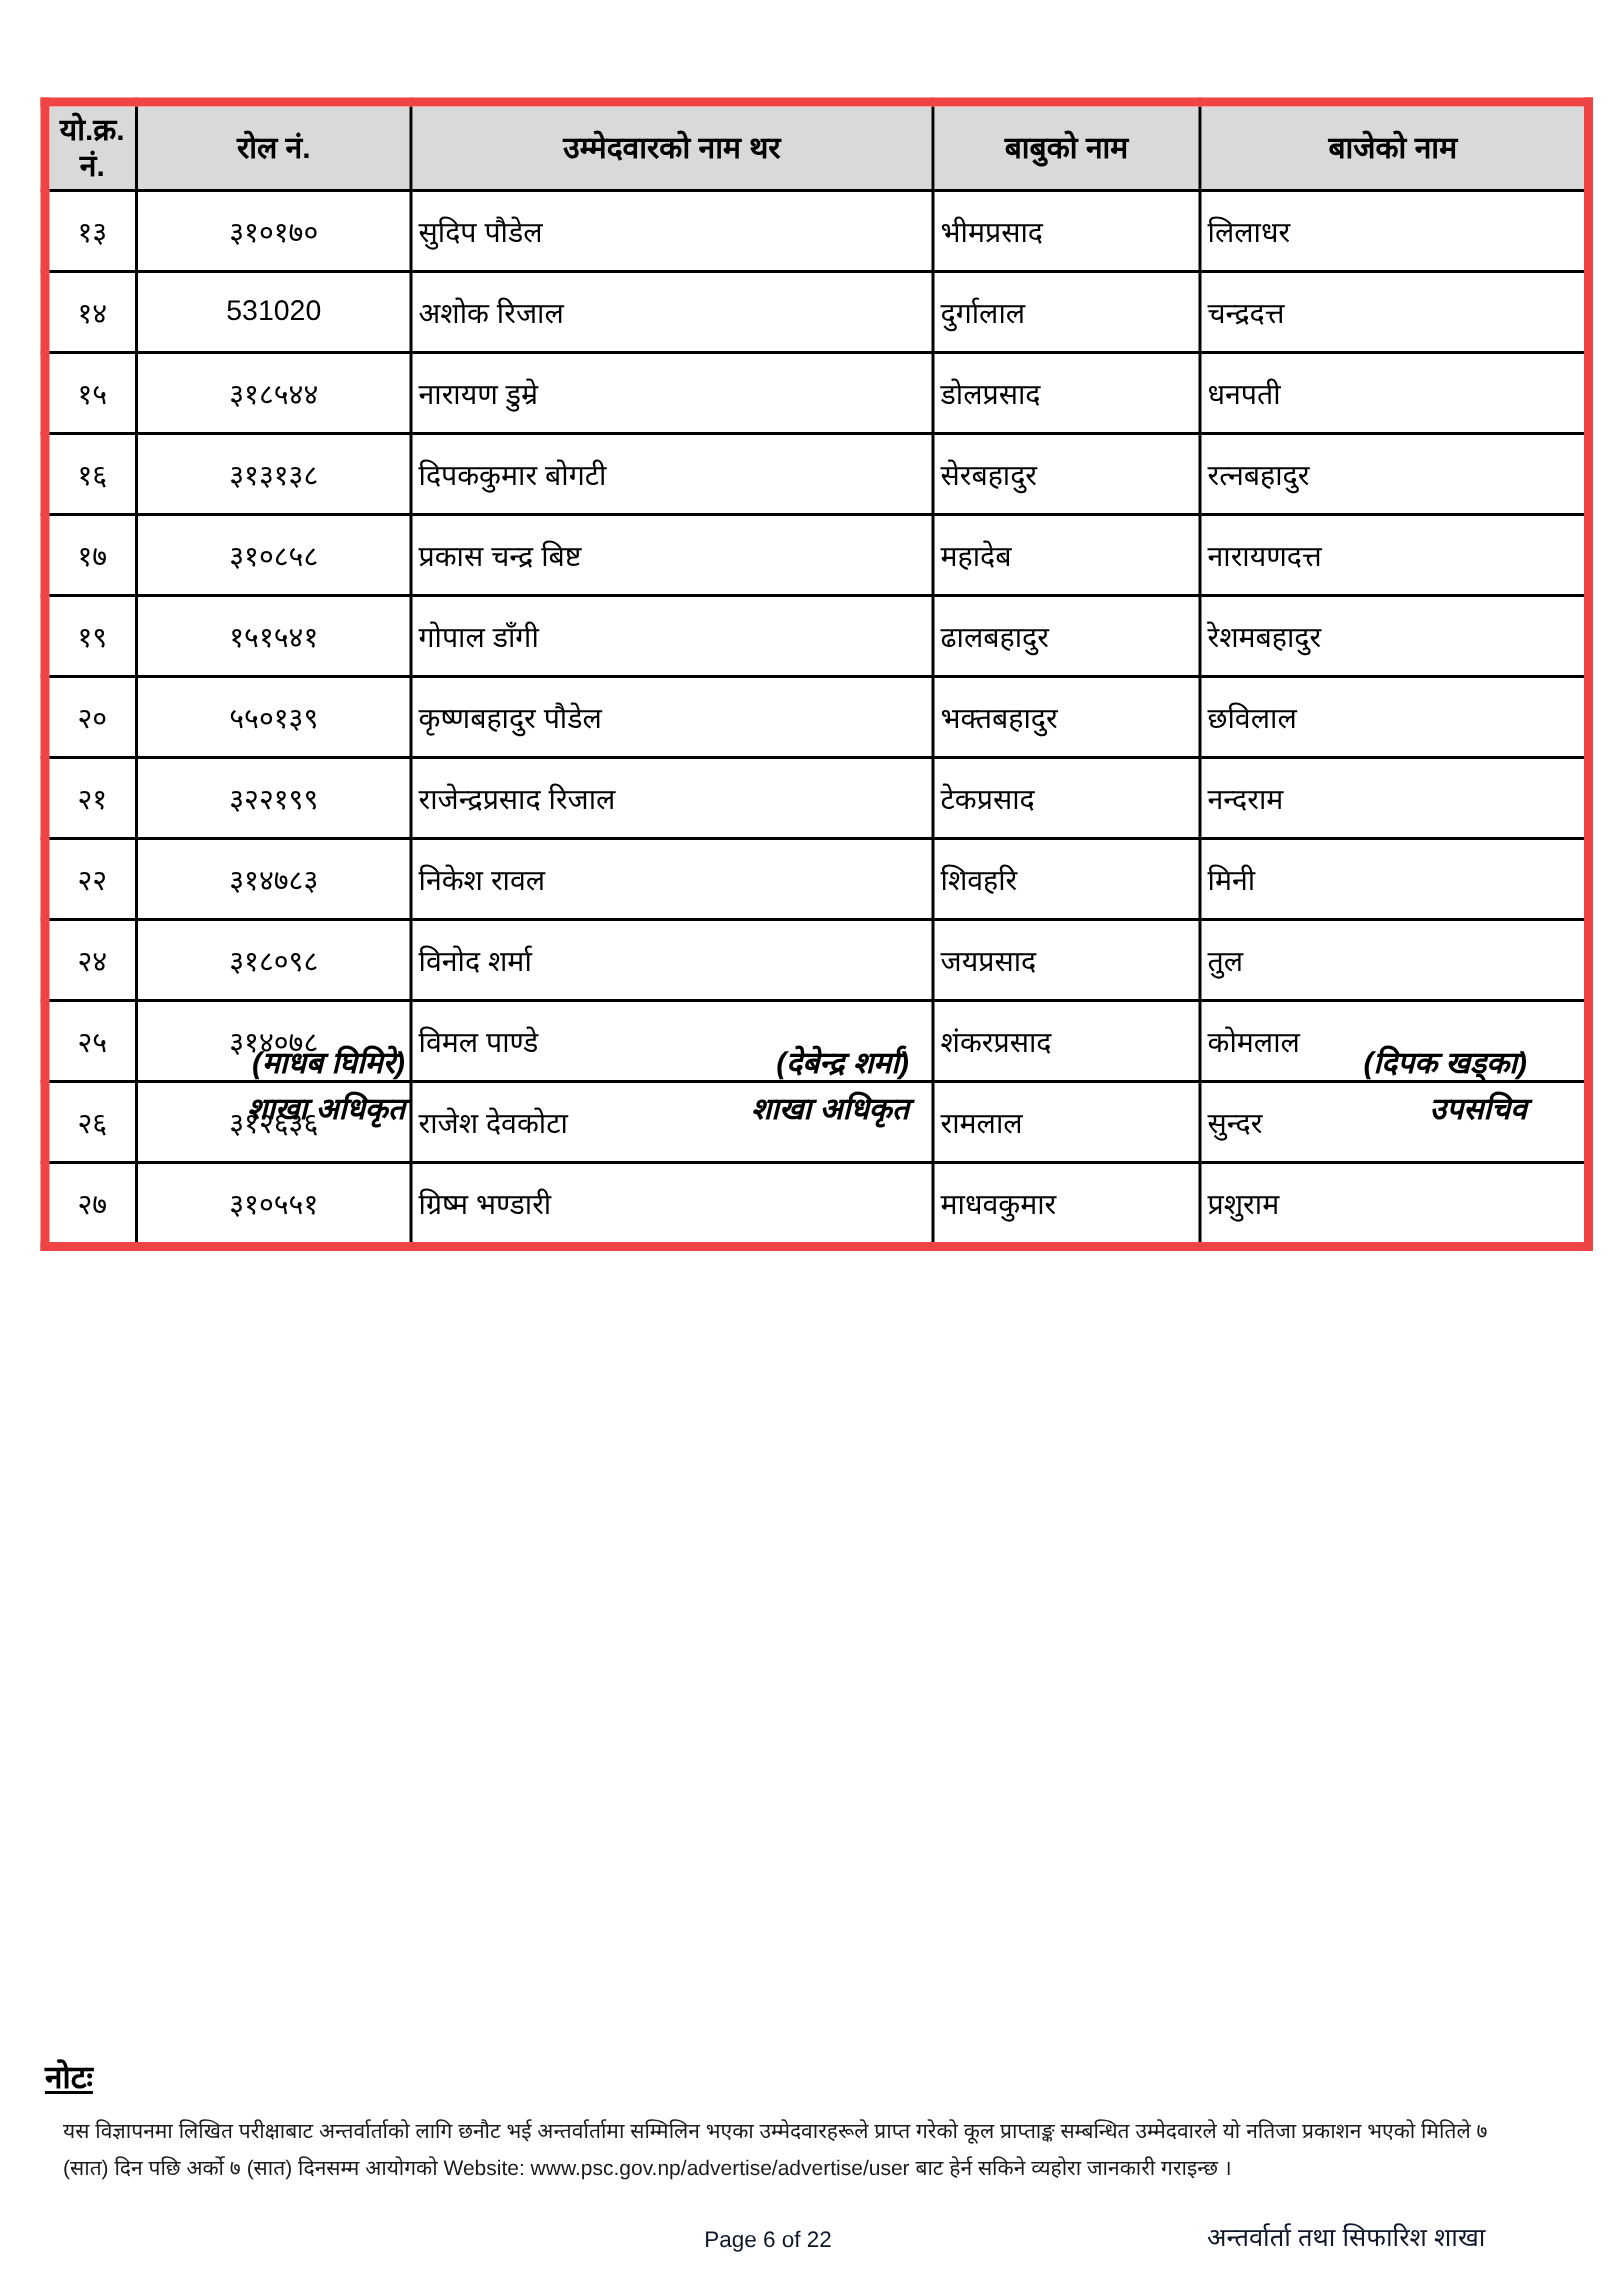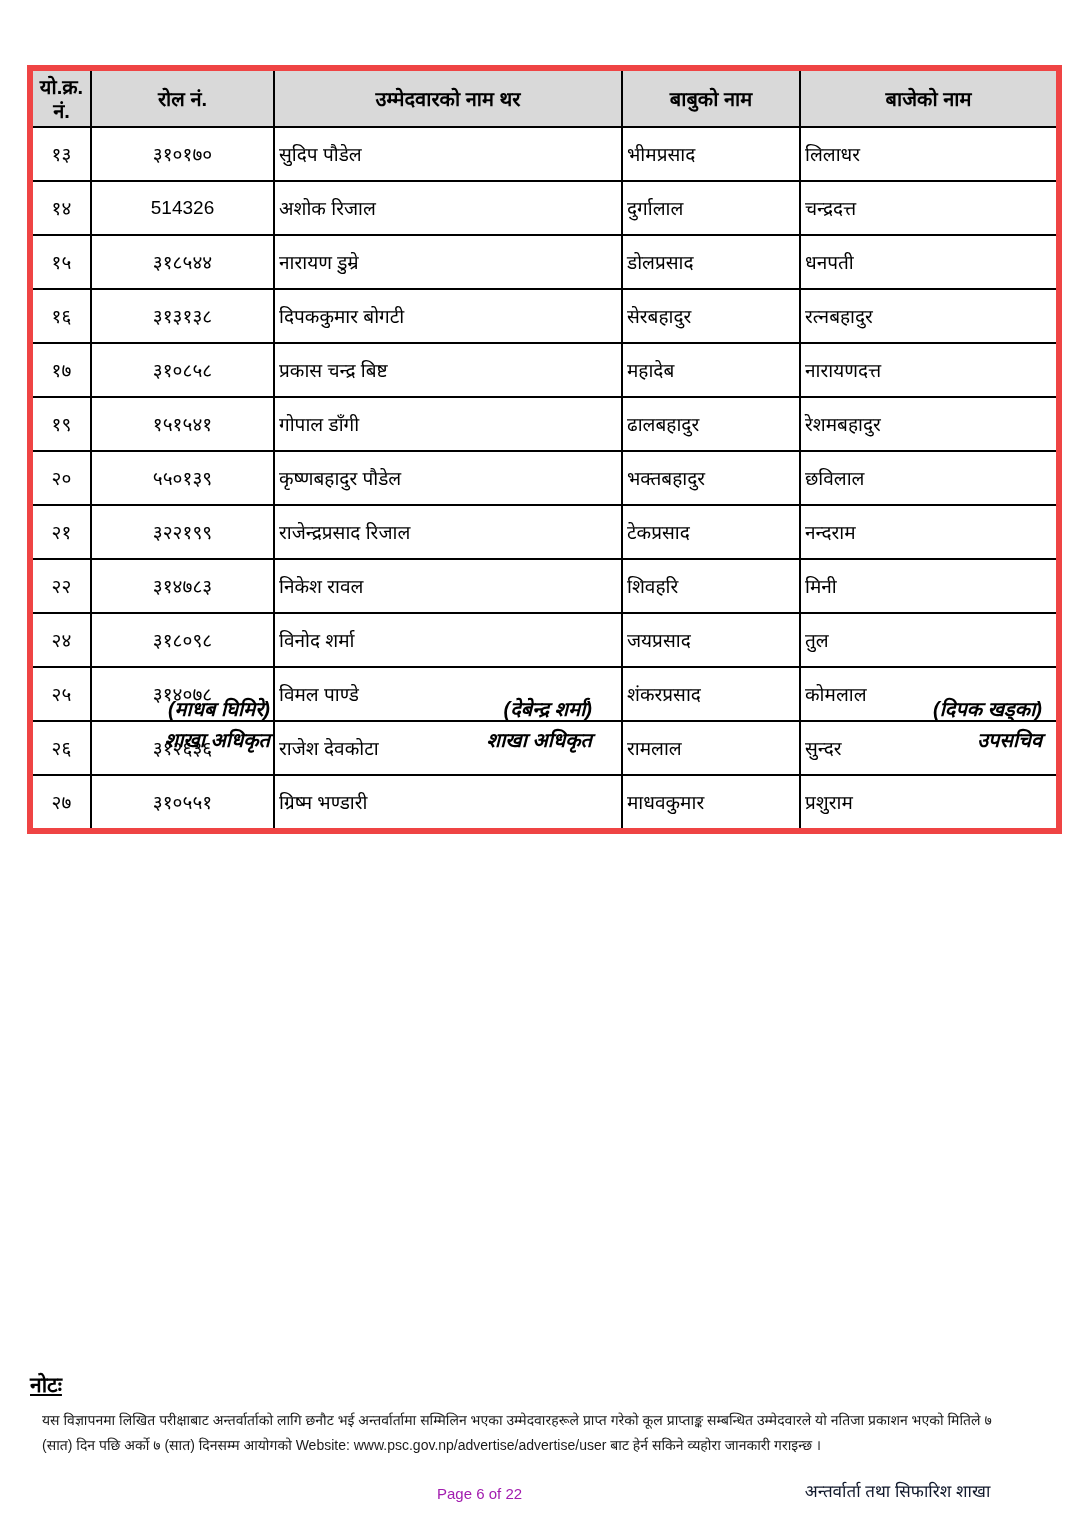--- a/index.html
+++ b/index.html
@@ -64,22 +64,22 @@
     position: absolute;
     top: 694px;
     width: 240px;
     text-align: right;
     font-weight: bold;
     font-size: 20px;
     line-height: 31px;
     font-style: italic;
   }
   .sig-1 { left: 30px; }
-  .sig-2 { left: 352px; }
-  .sig-3 { left: 802px; }
+  .sig-2 { left: 366px; }
+  .sig-3 { left: 778px; }
 
   
   .note-heading {
     position: absolute;
     left: 30px;
     top: 1370px;
     font-size: 21px;
     font-weight: bold;
     text-decoration: underline;
   }
@@ -92,23 +92,23 @@
     line-height: 24.5px;
     color: #1a1a1a;
   }
 
   
   .footer-page {
     position: absolute;
     left: 437px;
     top: 1485px;
     width: 150px;
-    text-align: left;
+    text-align: center;
     font-size: 15px;
-    color: #a21caf;
+    color: #0f172a;
   }
   .footer-branch {
     position: absolute;
     left: 800px;
     top: 1479px;
     width: 195px;
     text-align: center;
     font-size: 17px;
     color: #0f172a;
   }
@@ -136,21 +136,21 @@
   <tbody>
       <tr>
         <td class="c0">१३</td>
         <td class="c1">३१०१७०</td>
         <td class="c2">सुदिप पौडेल</td>
         <td class="c3">भीमप्रसाद</td>
         <td class="c4">लिलाधर</td>
       </tr>
       <tr>
         <td class="c0">१४</td>
-        <td class="c1">514326</td>
+        <td class="c1">531020</td>
         <td class="c2">अशोक रिजाल</td>
         <td class="c3">दुर्गालाल</td>
         <td class="c4">चन्द्रदत्त</td>
       </tr>
       <tr>
         <td class="c0">१५</td>
         <td class="c1">३१८५४४</td>
         <td class="c2">नारायण डुम्रे</td>
         <td class="c3">डोलप्रसाद</td>
         <td class="c4">धनपती</td>

